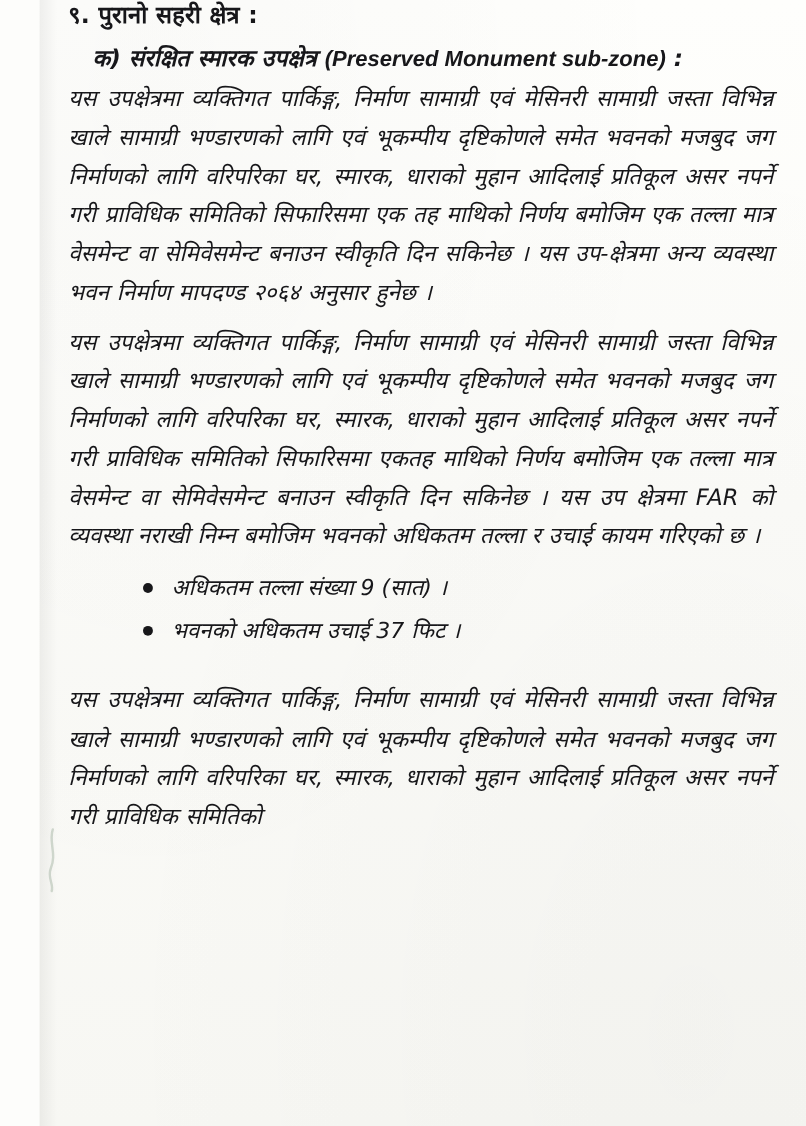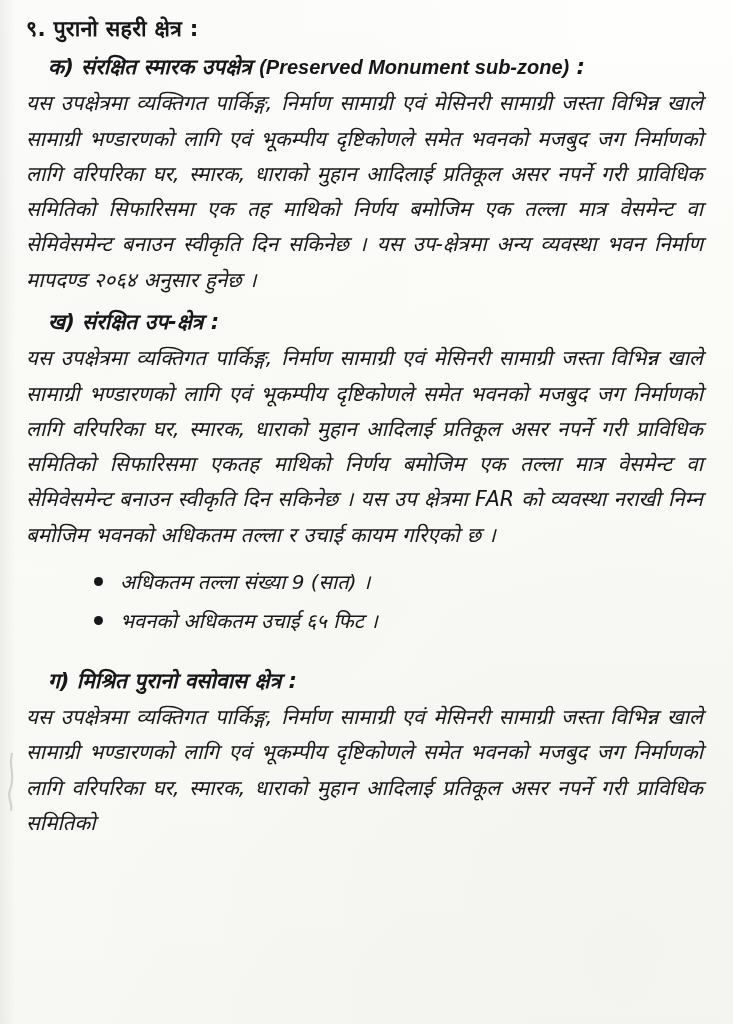--- a/index.html
+++ b/index.html
@@ -12,26 +12,27 @@
     background: #fdfdfb;
     font-family: "DejaVu Sans", sans-serif;
     color: #17171a;
     overflow: hidden;
     position: relative;
   }
   
   .page {
     position: absolute;
     inset: 0;
-    padding: 14px 30px 0 26px;
+    padding: 0 30px 0 26px;
     box-sizing: border-box;
     background:
       radial-gradient(ellipse at 15% 8%, rgba(0,0,0,0.016), rgba(0,0,0,0) 60%),
       radial-gradient(ellipse at 85% 92%, rgba(0,0,0,0.02), rgba(0,0,0,0) 65%),
       linear-gradient(180deg, #fefefc 0%, #fbfbf8 45%, #f7f7f3 100%);
+    margin-left: 36px;
   }
   .doc {
     position: relative;
   }
   .heading {
     font-size: 21.5px;
     font-weight: 700;
     letter-spacing: 0.2px;
     line-height: 1.35;
     margin: 0 0 6px 0;
@@ -119,45 +120,37 @@
     <div class="block">
       <h2 class="subheading">
         <span>क)   संरक्षित स्मारक उपक्षेत्र</span>
         <span class="latin">(Preserved Monument sub-zone)</span>
         <span> :</span>
       </h2>
       <p class="para">यस उपक्षेत्रमा व्यक्तिगत पार्किङ्ग, निर्माण सामाग्री एवं मेसिनरी सामाग्री जस्ता विभिन्न खाले सामाग्री भण्डारणको लागि एवं भूकम्पीय दृष्टिकोणले समेत भवनको मजबुद जग निर्माणको लागि वरिपरिका घर, स्मारक, धाराको मुहान आदिलाई प्रतिकूल असर नपर्ने गरी प्राविधिक समितिको सिफारिसमा एक तह माथिको निर्णय बमोजिम एक तल्ला मात्र वेसमेन्ट वा सेमिवेसमेन्ट बनाउन स्वीकृति दिन सकिनेछ । यस उप-क्षेत्रमा अन्य व्यवस्था भवन निर्माण मापदण्ड २०६४ अनुसार हुनेछ ।</p>
     </div>
 
     <div class="block tight">
-      <h2 class="subheading">
-        <span>ख) संरक्षित उप-क्षेत्र</span>
-        <span> :</span>
-      </h2>
       <p class="para">यस उपक्षेत्रमा व्यक्तिगत पार्किङ्ग, निर्माण सामाग्री एवं मेसिनरी सामाग्री जस्ता विभिन्न खाले सामाग्री भण्डारणको लागि एवं भूकम्पीय दृष्टिकोणले समेत भवनको मजबुद जग निर्माणको लागि वरिपरिका घर, स्मारक, धाराको मुहान आदिलाई प्रतिकूल असर नपर्ने गरी प्राविधिक समितिको सिफारिसमा एकतह माथिको निर्णय बमोजिम एक तल्ला मात्र वेसमेन्ट वा सेमिवेसमेन्ट बनाउन स्वीकृति दिन सकिनेछ । यस उप क्षेत्रमा FAR को व्यवस्था नराखी निम्न बमोजिम भवनको अधिकतम तल्ला र उचाई कायम गरिएको छ ।</p>
 
       <ul class="bullets">
         <li>
           <span class="dot"></span>
           <span>अधिकतम तल्ला संख्या 9 (सात) ।</span>
         </li>
         <li>
           <span class="dot"></span>
-          <span>भवनको अधिकतम उचाई ६५ फिट ।</span>
+          <span>भवनको अधिकतम उचाई 37 फिट ।</span>
         </li>
       </ul>
     </div>
 
     <div class="gap"></div>
 
     <div class="block">
-      <h2 class="subheading">
-        <span>ग) मिश्रित पुरानो वसोवास क्षेत्र</span>
-        <span> :</span>
-      </h2>
       <p class="para">यस उपक्षेत्रमा व्यक्तिगत पार्किङ्ग, निर्माण सामाग्री एवं मेसिनरी सामाग्री जस्ता विभिन्न खाले सामाग्री भण्डारणको लागि एवं भूकम्पीय दृष्टिकोणले समेत भवनको मजबुद जग निर्माणको लागि वरिपरिका घर, स्मारक, धाराको मुहान आदिलाई प्रतिकूल असर नपर्ने गरी प्राविधिक समितिको</p>
     </div>
 
   </div>
 
   <svg class="pen-mark" viewBox="0 0 24 60">
     <path d="M10 2 C6 14, 14 24, 8 38 C5 46, 11 52, 9 58" stroke="#8fa38f" stroke-width="2.2" fill="none" stroke-linecap="round" opacity="0.7"></path>
   </svg>
 </div>
 

